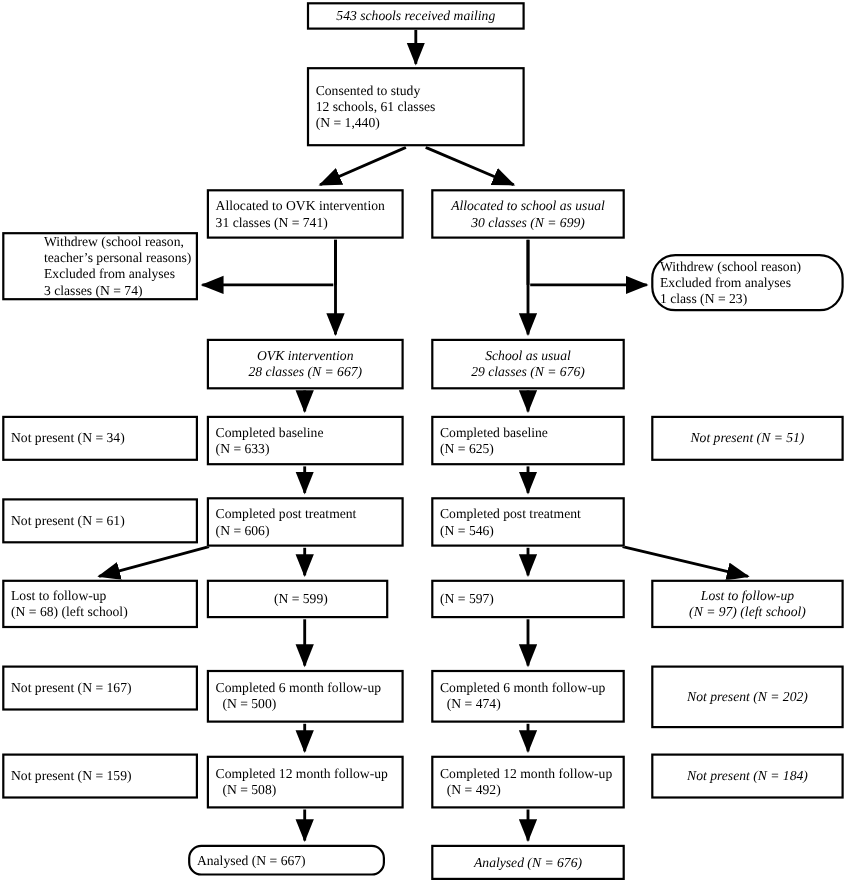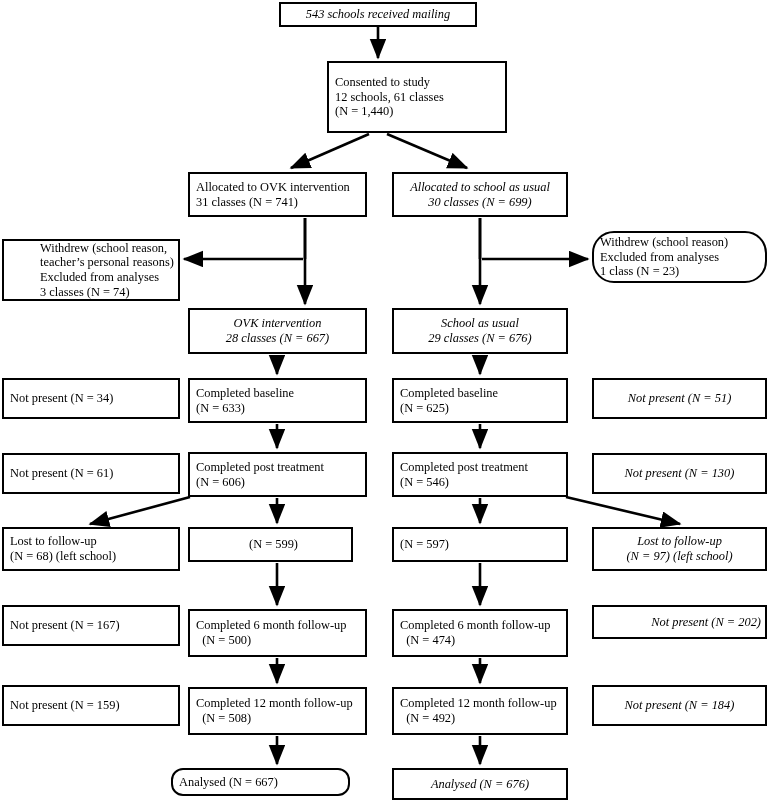--- a/index.html
+++ b/index.html
@@ -58,34 +58,34 @@
     <g stroke="#000" stroke-width="2.6" fill="none">
 
       <line x1="305" y1="218" x2="305" y2="259"></line>
       <line x1="480" y1="218" x2="480" y2="259"></line>
     </g>
   </svg>
 
   <div class="node al-center" style="left: 279px; top: 2px; width: 198px; height: 25px;">
       <span class="ln">543 schools received mailing</span>
     </div>
-  <div class="node al-left" style="left: 279px; top: 61px; width: 180px; height: 72px; margin-left: 48px;">
+  <div class="node al-left" style="left: 279px; top: 61px; width: 198px; height: 72px;">
       <span class="ln">Consented to study</span>
       <span class="ln">12 schools, 61 classes</span>
       <span class="ln">(N = 1,440)</span>
     </div>
   <div class="node al-left" style="left: 188px; top: 172px; width: 179px; height: 45px;">
       <span class="ln">Allocated to OVK intervention</span>
       <span class="ln">31 classes (N = 741)</span>
     </div>
   <div class="node al-center" style="left: 392px; top: 172px; width: 176px; height: 45px;">
       <span class="ln">Allocated to school as usual</span>
       <span class="ln">30 classes (N = 699)</span>
     </div>
-  <div class="node al-left" style="left: 2px; top: 239px; width: 178px; height: 62px; padding-left: 36px;">
+  <div class="node al-left" style="left: 2px; top: 211px; width: 178px; height: 62px; padding-left: 36px;">
       <span class="ln">Withdrew (school reason,</span>
       <span class="ln">teacher’s personal reasons)</span>
       <span class="ln">Excluded from analyses</span>
       <span class="ln">3 classes (N = 74)</span>
     </div>
   <div class="node al-left" style="left: 592px; top: 231px; width: 175px; height: 52px; border-radius: 22px;">
       <span class="ln">Withdrew (school reason)</span>
       <span class="ln">Excluded from analyses</span>
       <span class="ln">1 class (N = 23)</span>
     </div>
@@ -115,23 +115,20 @@
       <span class="ln">Not present (N = 61)</span>
     </div>
   <div class="node al-left" style="left: 188px; top: 452px; width: 179px; height: 45px;">
       <span class="ln">Completed post treatment</span>
       <span class="ln">(N = 606)</span>
     </div>
   <div class="node al-left" style="left: 392px; top: 452px; width: 176px; height: 45px;">
       <span class="ln">Completed post treatment</span>
       <span class="ln">(N = 546)</span>
     </div>
-  <div class="node al-center" style="left: 592px; top: 453px; width: 175px; height: 41px;">
-      <span class="ln">Not present (N = 130)</span>
-    </div>
   <div class="node al-left" style="left: 2px; top: 527px; width: 178px; height: 44px;">
       <span class="ln">Lost to follow-up</span>
       <span class="ln">(N = 68) (left school)</span>
     </div>
   <div class="node al-left" style="left: 188px; top: 527px; width: 165px; height: 35px; align-items: center;">
       <span class="ln">(N = 599)</span>
     </div>
   <div class="node al-left" style="left: 392px; top: 527px; width: 176px; height: 35px;">
       <span class="ln">(N = 597)</span>
     </div>
@@ -143,21 +140,21 @@
       <span class="ln">Not present (N = 167)</span>
     </div>
   <div class="node al-left" style="left: 188px; top: 609px; width: 179px; height: 48px;">
       <span class="ln">Completed 6 month follow-up</span>
       <span class="ln">  (N = 500)</span>
     </div>
   <div class="node al-left" style="left: 392px; top: 609px; width: 176px; height: 48px;">
       <span class="ln">Completed 6 month follow-up</span>
       <span class="ln">  (N = 474)</span>
     </div>
-  <div class="node al-center" style="left: 592px; top: 605px; width: 175px; height: 34px; align-items: flex-end;">
+  <div class="node al-center" style="left: 592px; top: 605px; width: 175px; height: 57px;">
       <span class="ln">Not present (N = 202)</span>
     </div>
   <div class="node al-left" style="left: 2px; top: 685px; width: 178px; height: 41px;">
       <span class="ln">Not present (N = 159)</span>
     </div>
   <div class="node al-left" style="left: 188px; top: 687px; width: 179px; height: 48px;">
       <span class="ln">Completed 12 month follow-up</span>
       <span class="ln">  (N = 508)</span>
     </div>
   <div class="node al-left" style="left: 392px; top: 687px; width: 176px; height: 48px;">

